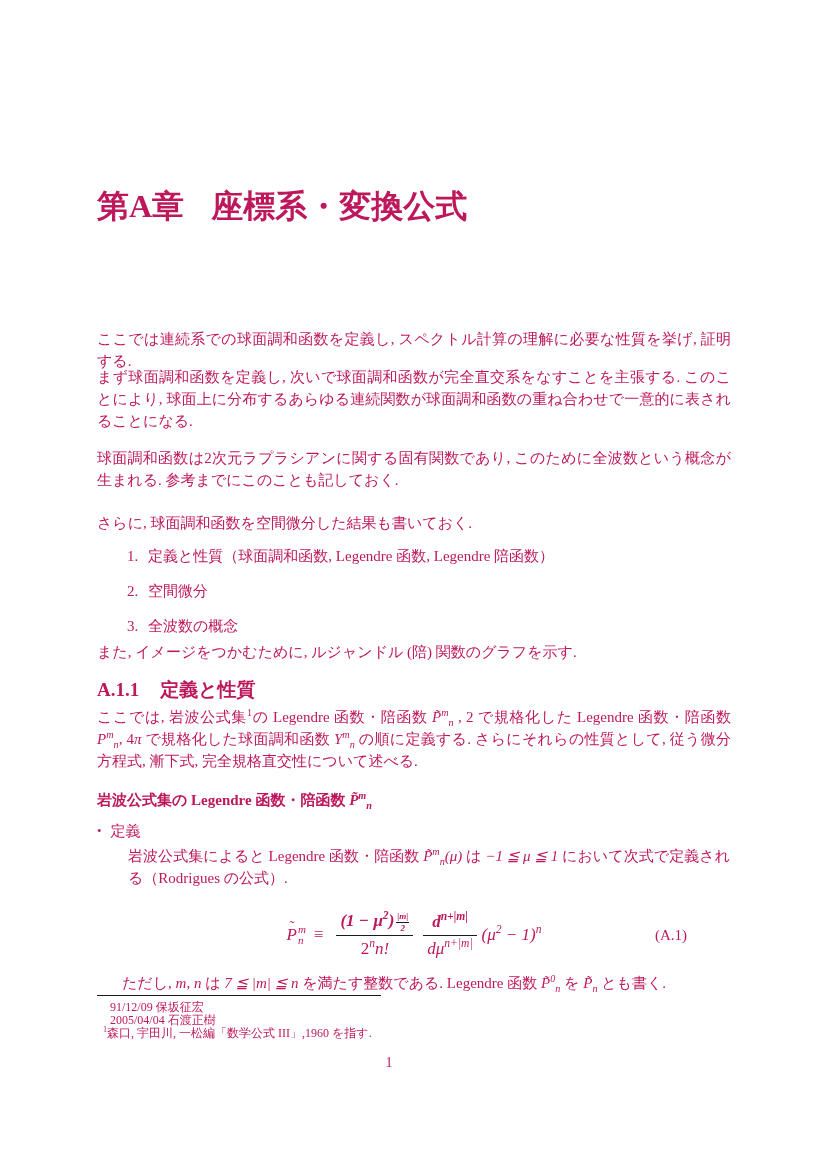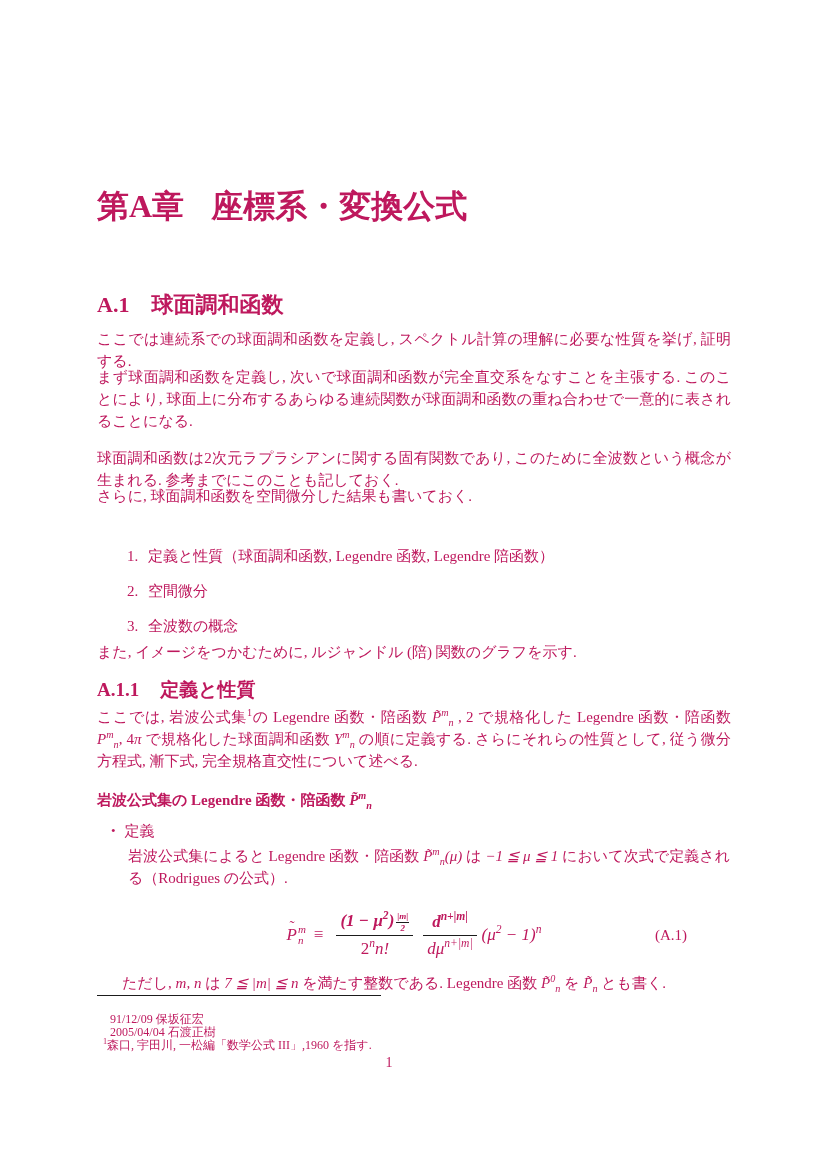--- a/index.html
+++ b/index.html
@@ -28,41 +28,41 @@
   .section-heading {
     top: 291px; left: 97px; width: 634px;
     font-size: 22px; line-height: 28px; font-weight: bold;
   }
   .section-heading .h-gap { margin-left: 1.0em; }
 
   .body-par { left: 97px; width: 634px; text-align: justify; }
   .p1 { top: 328px; }
   .p2 { top: 366px; }
   .p3 { top: 447px; }
-  .p4 { top: 485px; }
+  .p4 { top: 512px; }
   .p5 { top: 641px; }
 
   .olist { top: 545px; left: 127px; width: 600px; }
   .list-item { margin-bottom: 13px; }
   .li-num { display: inline-block; min-width: 14px; margin-right: 7px; }
 
   .subsection-heading {
     top: 678px; left: 97px; width: 634px;
     font-size: 19px; line-height: 24px; font-weight: bold;
   }
   .subsection-heading .h-gap { margin-left: 1.1em; }
 
   .intro-par { top: 706px; left: 97px; width: 634px; text-align: justify; }
 
   .block-heading {
     top: 789px; left: 97px; width: 634px;
     font-weight: bold;
   }
 
-  .bullet-item { top: 820px; left: 111px; width: 620px; }
+  .bullet-item { top: 820px; left: 97px; width: 620px; }
   .bullet-marker { display: inline-block; margin-right: 9px; font-size: 13px; vertical-align: 1px; }
   .bullet-body { top: 845px; left: 128px; width: 602px; text-align: justify; }
 
   
   .display-eq {
     top: 898px; left: 97px; width: 634px; height: 74px;
     font-size: 17px;
   }
   .eq-center {
     position: absolute; left: 0; right: 0; top: 0; bottom: 0;
@@ -95,39 +95,36 @@
     font-size: 9px; line-height: 9px;
     vertical-align: 7px; margin-left: 2px; font-style: italic;
   }
   .mfrac .mnum { border-bottom: 1px solid #1b1b1b; padding: 0 1px 1px 1px; }
   .mfrac .mden { padding-top: 1px; }
   .rel { margin: 0 8px; }
 
   .after-eq { top: 972px; left: 122px; width: 609px; }
 
   .fn-rule { top: 995px; left: 97px; width: 284px; border-top: 1.4px solid #1b1b1b; height: 0; }
-  .footnotes { font-size: 12px; line-height: 13.5px; margin-top: 12px; }
+  .footnotes { font-size: 12px; line-height: 13.5px; }
   .fn1 { top: 1001px; left: 110px; }
   .fn2 { top: 1014px; left: 110px; }
   .fn3 { top: 1027px; left: 103px; text-align: center; }
 
   .page-number { top: 1052px; left: 0; width: 778px; text-align: center; font-size: 14px; }
 </style>
 </head>
 <body>
 
 <div class="page">
 
   <div class="abs chapter-heading">
     <span>第A章</span><span class="h-gap">座標系・変換公式</span>
   </div>
 
-  <div class="abs section-heading">
-    <span>A.1</span><span class="h-gap">球面調和函数</span>
-  </div>
 
   <div class="abs body-par p2">まず球面調和函数を定義し, 次いで球面調和函数が完全直交系をなすことを主張する. このことにより, 球面上に分布するあらゆる連続関数が球面調和函数の重ね合わせで一意的に表されることになる.</div>
   <div class="abs body-par p1">ここでは連続系での球面調和函数を定義し, スペクトル計算の理解に必要な性質を挙げ, 証明する.</div>
   <div class="abs body-par p3">球面調和函数は2次元ラプラシアンに関する固有関数であり, このために全波数という概念が生まれる. 参考までにこのことも記しておく.</div>
   <div class="abs body-par p4">さらに, 球面調和函数を空間微分した結果も書いておく.</div>
 
   <div class="abs olist">
     <div class="list-item">
       <span class="li-num">1.</span><span>定義と性質（球面調和函数, Legendre 函数, Legendre 陪函数）</span>
     </div>

